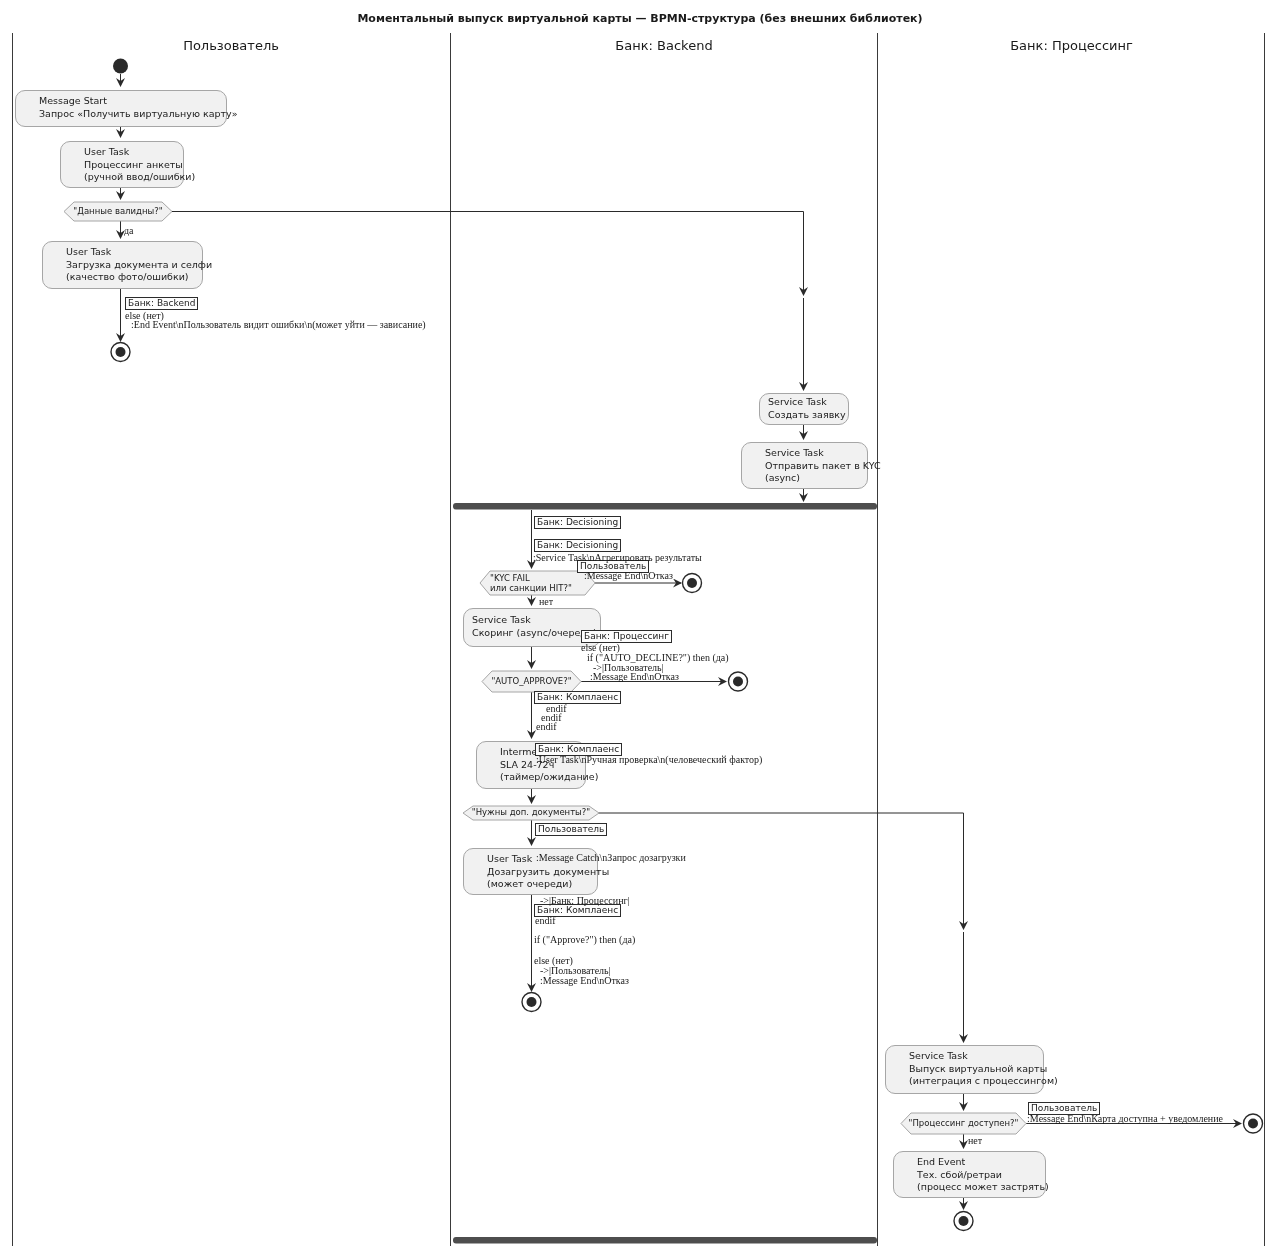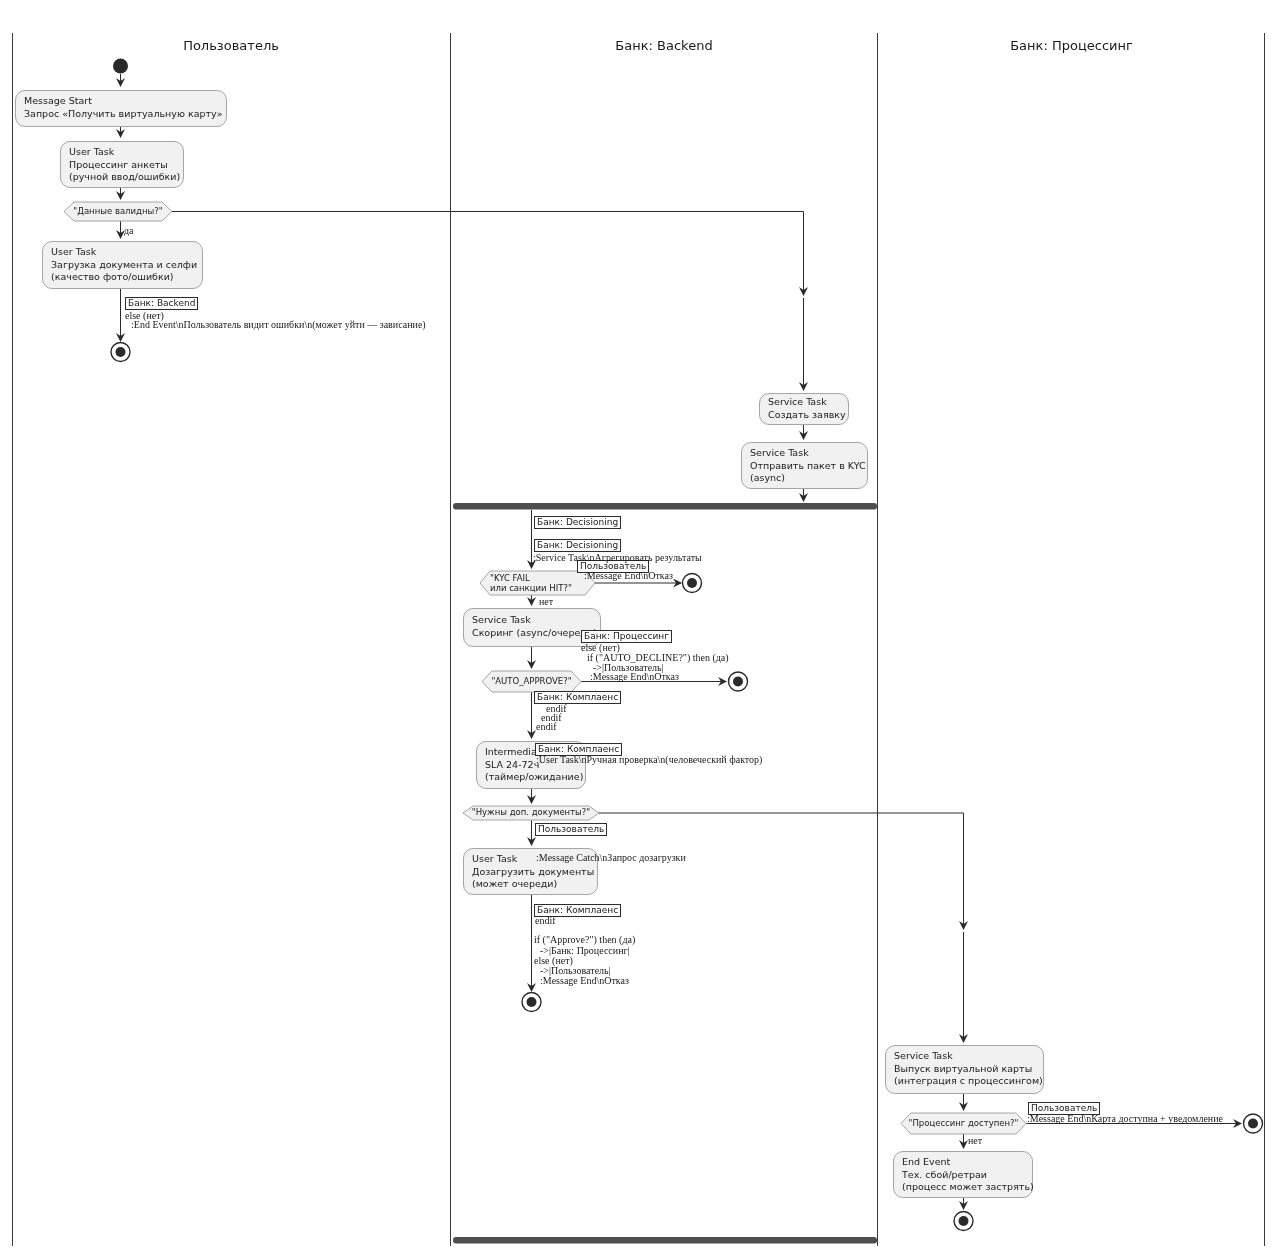--- a/index.html
+++ b/index.html
@@ -14,21 +14,21 @@
   svg.wires{position:absolute;left:0;top:0;}
   .wire{stroke:var(--line);stroke-width:1;fill:none;}
   .laneline{stroke:#3a3a3a;stroke-width:1;}
   .poly{fill:var(--node-fill);stroke:var(--node-border);stroke-width:1;}
   .bar{fill:var(--bar);}
   .startdot{fill:var(--line);}
   .endring{fill:#fff;stroke:var(--line);stroke-width:1.4;}
   .enddot{fill:var(--line);}
   #arr path{fill:var(--line);}
   .node{position:absolute;box-sizing:border-box;background:var(--node-fill);
-        border:1px solid var(--node-border);border-radius:10px;padding:4px 8px;
+        border:1px solid var(--node-border);border-radius:10px;padding:4px 23px;
         font-size:9.5px;line-height:1.34;white-space:nowrap;}
   .dec{position:absolute;display:flex;flex-direction:column;align-items:center;justify-content:center;
        font-size:8.5px;line-height:1.2;text-align:center;white-space:nowrap;}
   .dec.leftal{align-items:flex-start;padding-left:10px;box-sizing:border-box;text-align:left;}
   .boxed{position:absolute;font-size:9px;line-height:1.2;background:#fdfdfd;
          border:1px solid #2c2c2c;padding:0 2px;white-space:nowrap;}
   .lbl{position:absolute;font-size:10px;line-height:1.2;white-space:nowrap;font-family:Liberation Serif, serif;}
 </style>
 </head>
 <body>
@@ -105,20 +105,21 @@
         <circle class="enddot" cx="963.5" cy="1221" r="5"></circle>
     </g>
 
     <polygon class="poly" points="74,202 162,202 172,211.5 162,221 74,221 64,211.5"></polygon>
     <polygon class="poly" points="490,571 585,571 595,583 585,595 490,595 480,583"></polygon>
     <polygon class="poly" points="492,671 571,671 581,681.5 571,692 492,692 482,681.5"></polygon>
     <polygon class="poly" points="473,806 589,806 599,813 589,820 473,820 463,813"></polygon>
     <polygon class="poly" points="911,1113 1016,1113 1026,1123.5 1016,1134 911,1134 901,1123.5"></polygon>
   </svg>
 
+  <div class="title">Моментальный выпуск виртуальной карты — BPMN-структура (без внешних библиотек)</div>
   <div class="lane-title" style="left:12px;width:438px;">Пользователь</div>
   <div class="lane-title" style="left:450px;width:428px;">Банк: Backend</div>
   <div class="lane-title" style="left:878px;width:387px;">Банк: Процессинг</div>
 
   <div class="node" style="left:15px;top:90px;width:212px;height:37px;">
     <div>Message Start</div>
     <div>Запрос «Получить виртуальную карту»</div>
   </div>
   <div class="node" style="left:60px;top:141px;width:124px;height:47px;">
     <div>User Task</div>
@@ -151,21 +152,21 @@
   <div class="node" style="left:463px;top:848px;width:135px;height:47px;">
     <div>User Task</div>
     <div>Дозагрузить документы</div>
     <div>(может очереди)</div>
   </div>
   <div class="node" style="left:885px;top:1045px;width:159px;height:49px;">
     <div>Service Task</div>
     <div>Выпуск виртуальной карты</div>
     <div>(интеграция с процессингом)</div>
   </div>
-  <div class="node" style="left:893px;top:1151px;width:140px;height:47px;">
+  <div class="node" style="left:893px;top:1151px;width:153px;height:47px;">
     <div>End Event</div>
     <div>Тех. сбой/ретраи</div>
     <div>(процесс может застрять)</div>
   </div>
 
   <div class="dec" style="left:64px;top:202px;width:108px;height:19px;">"Данные валидны?"</div>
   <div class="dec leftal" style="left:480px;top:571px;width:115px;height:24px;">
     <div>"KYC FAIL</div>
     <div>или санкции HIT?"</div>
   </div>
@@ -194,20 +195,20 @@
   <div class="lbl" style="left:587px;top:652px;">if ("AUTO_DECLINE?") then (да)</div>
   <div class="lbl" style="left:593px;top:662px;">-&gt;|Пользователь|</div>
   <div class="lbl" style="left:590px;top:671px;">:Message End\nОтказ</div>
   <div class="lbl" style="left:546px;top:703px;">endif</div>
   <div class="lbl" style="left:541px;top:712px;">endif</div>
   <div class="lbl" style="left:536px;top:721px;">endif</div>
   <div class="lbl" style="left:536px;top:754px;">:User Task\nРучная проверка\n(человеческий фактор)</div>
   <div class="lbl" style="left:536px;top:836px;margin-top:16px;">:Message Catch\nЗапрос дозагрузки</div>
   <div class="lbl" style="left:535px;top:915px;">endif</div>
   <div class="lbl" style="left:534px;top:934px;">if ("Approve?") then (да)</div>
-  <div class="lbl" style="left:540px;top:945px;">-&gt;|Банк: Процессинг|</div>
+  <div class="lbl" style="left:540px;top:895px;">-&gt;|Банк: Процессинг|</div>
   <div class="lbl" style="left:534px;top:955px;">else (нет)</div>
   <div class="lbl" style="left:540px;top:965px;">-&gt;|Пользователь|</div>
   <div class="lbl" style="left:540px;top:975px;">:Message End\nОтказ</div>
   <div class="lbl" style="left:1027px;top:1113px;">:Message End\nКарта доступна + уведомление</div>
   <div class="lbl" style="left:968px;top:1135px;">нет</div>
 
 </div>
 
 </body></html>

